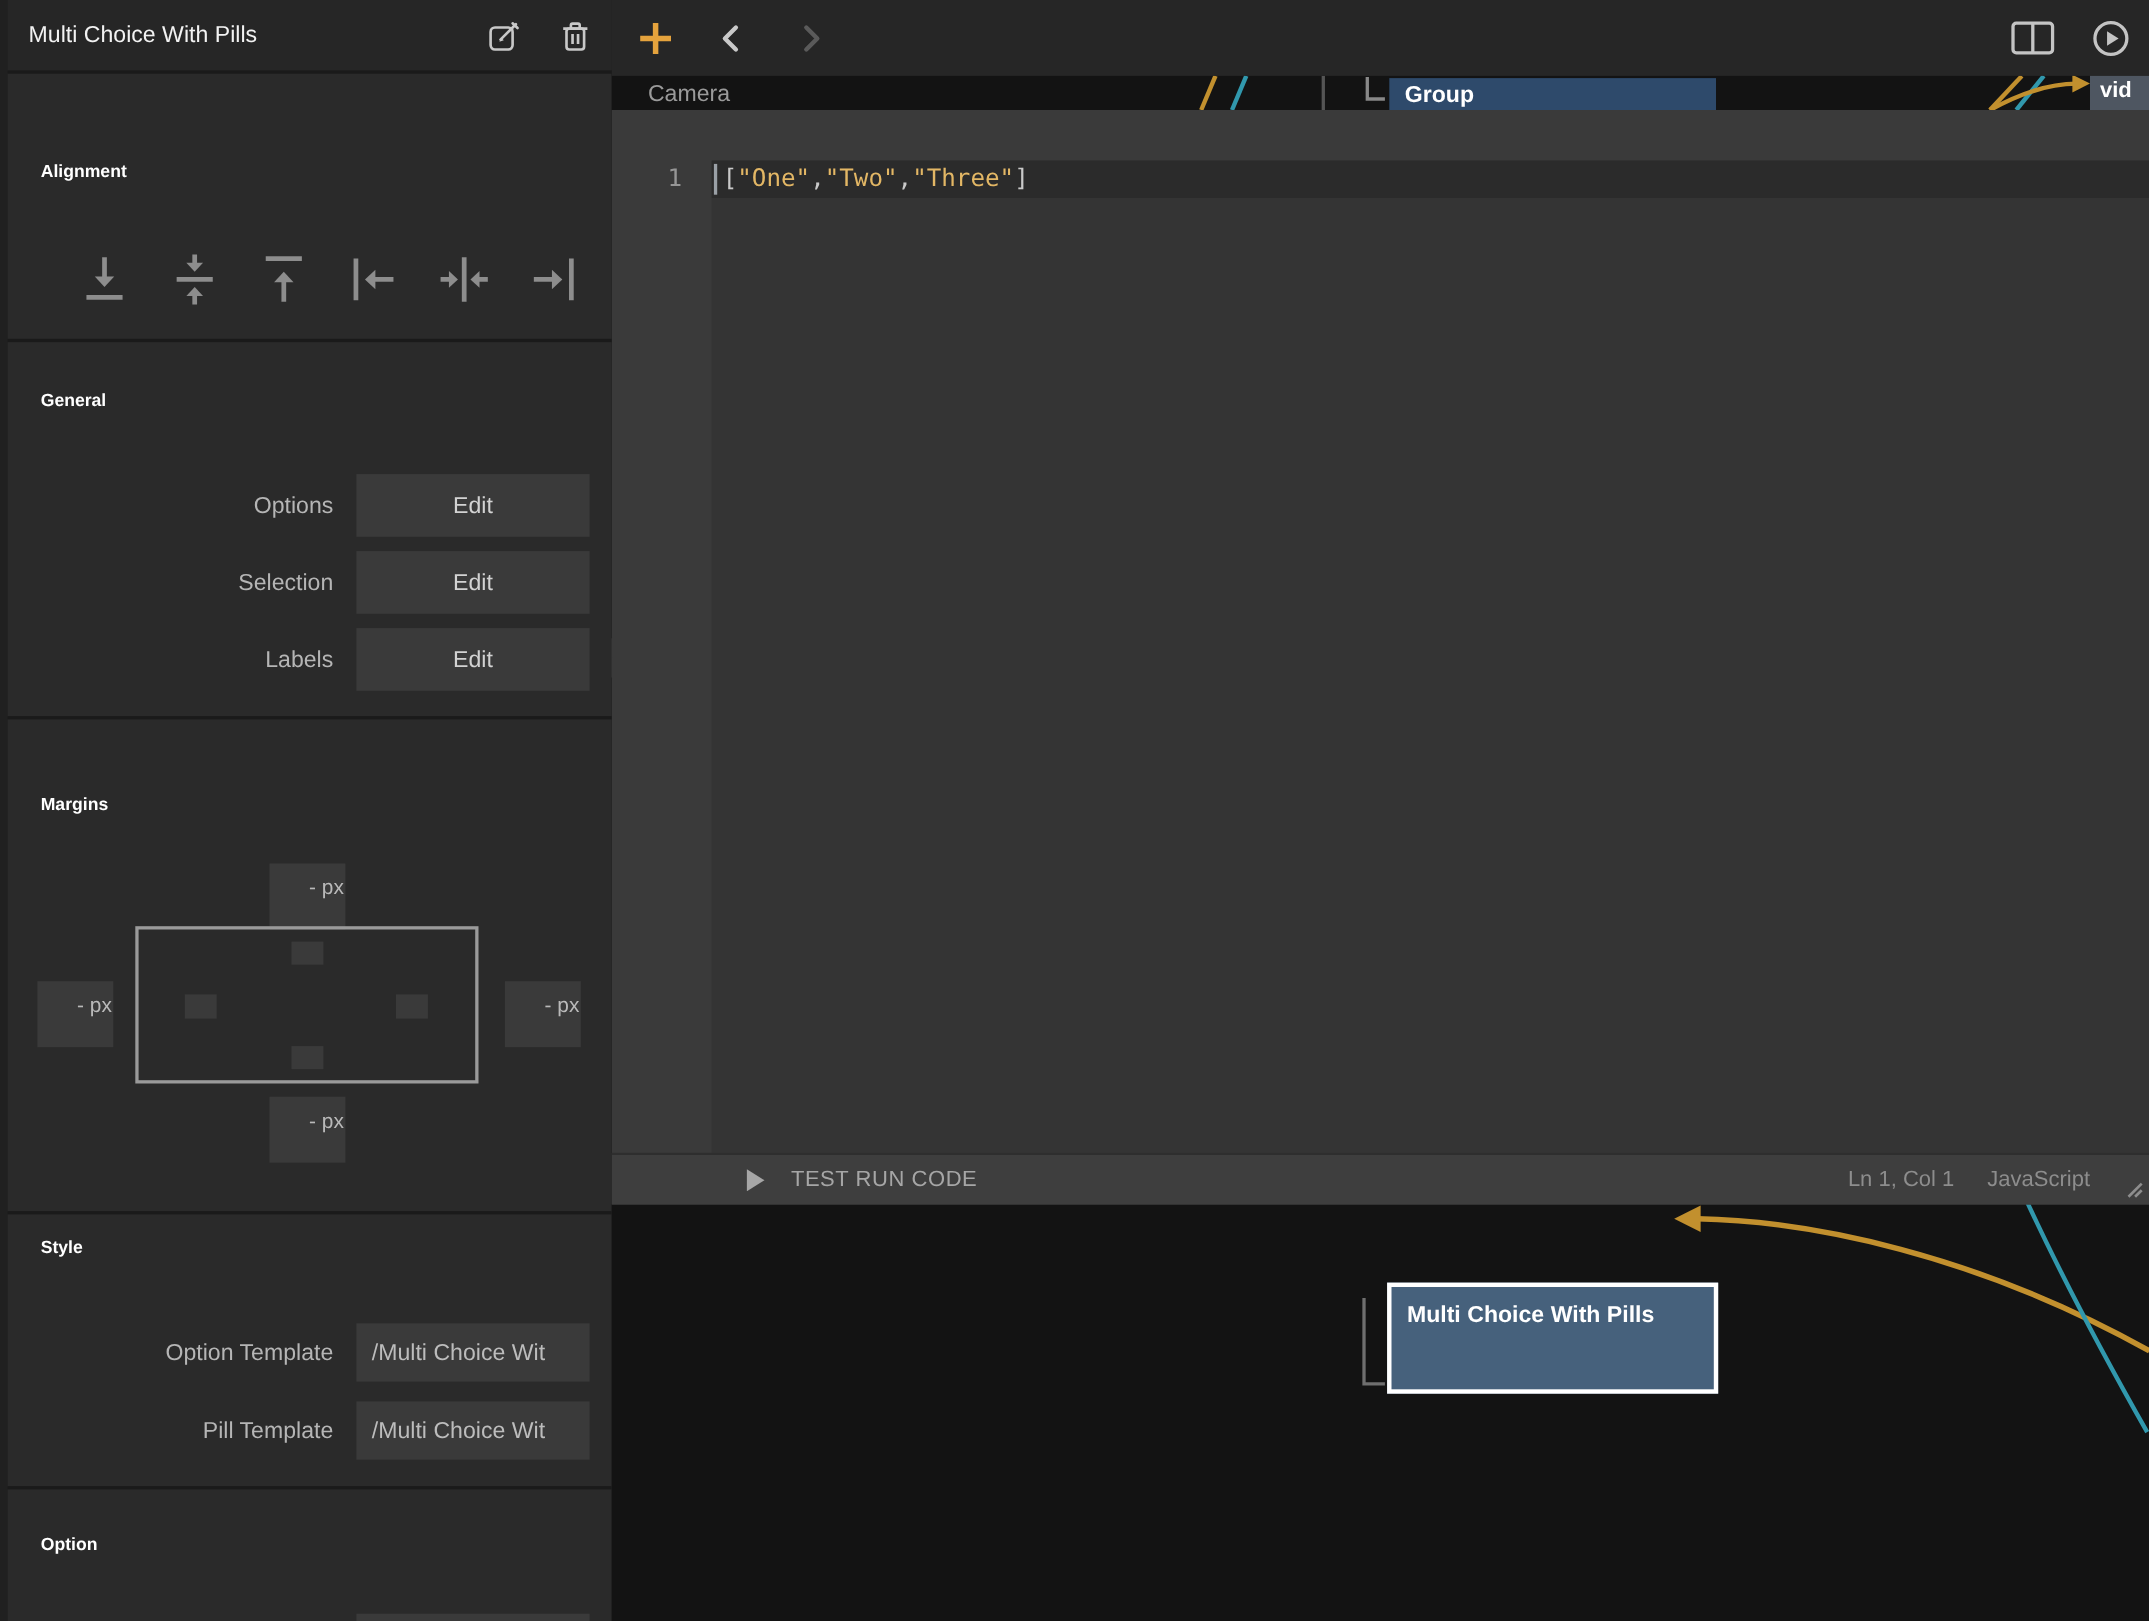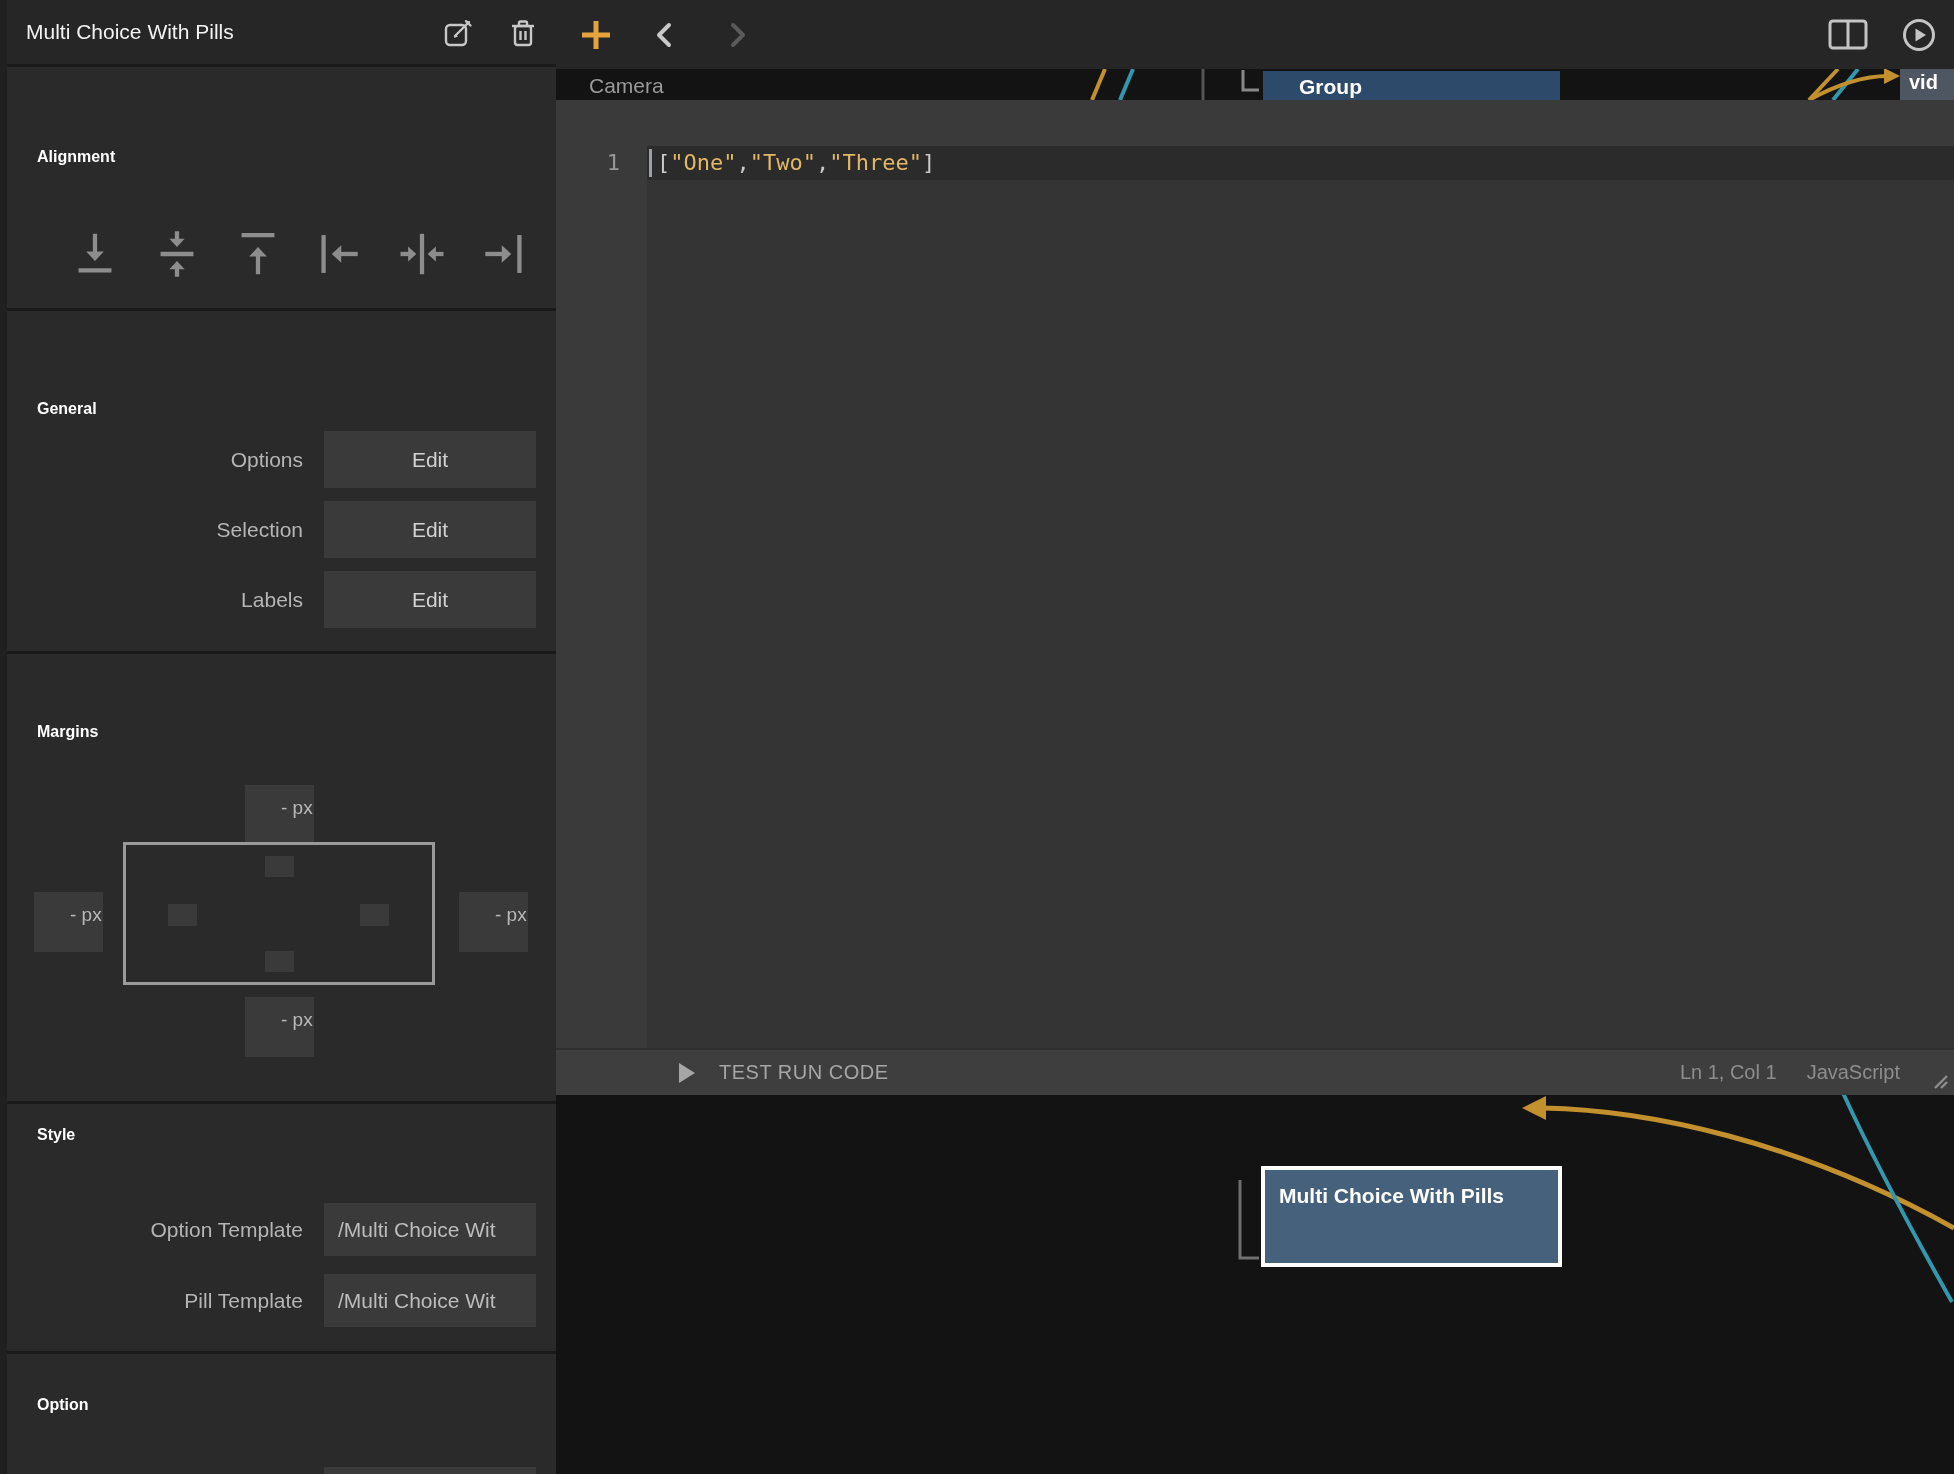--- a/index.html
+++ b/index.html
@@ -42,21 +42,21 @@
           background:#131313; }
   #toolbar { position:absolute; left:0; top:0; width:1398px; height:69px;
              background:#262626; z-index:6; }
   .tb-icon { position:absolute; cursor:pointer; }
 
   
   #graph { position:absolute; left:0; top:0; width:1398px; height:1474px; z-index:1; }
   #camera-label { position:absolute; left:33px; top:74px; color:#9a9a9a; font-size:21px; }
   .node { position:absolute; color:#ffffff; font-weight:bold; }
   #node-group { left:707px; top:71px; width:297px; height:36px; background:#2e4a6b;
-                font-size:21px; padding:4px 0 0 36px; }
+                font-size:21px; padding:4px 0 0 14px; }
   #node-vid { left:1344px; top:66px; width:54px; height:36px; background:#4e5661;
               font-size:20px; padding:5px 0 0 9px; }
   #node-opacity { left:666px; top:1075px; width:301px; height:60px;
                   background:#3d5a7a; font-weight:normal; }
   #node-opacity span { position:absolute; right:22px; top:22px; color:#f2f2f2;
                        font-size:20px; }
   #node-mcp { left:705px; top:1166px; width:301px; height:101px; background:#46617c;
               border:4px solid #ffffff; font-size:21px; line-height:28px;
               padding:12px 14px; }
 
@@ -158,21 +158,21 @@
   </div>
   <div class="align-icon" style="left:481px;">
     <svg width="44" height="48" viewBox="0 0 34 38" fill="none" stroke="#8d8d8d" stroke-width="3.4">
       <path d="M30 4 V34"></path>
       <path d="M3 19 H21"></path>
         <path d="M16 12 L23.5 19 L16 26" fill="#8d8d8d" stroke="none"></path>
     </svg>
   </div>
   <div class="divider" style="top:308px;"></div>
 
-  <div class="sec-heading" style="top:356px;margin-top:44px;">General</div>
+  <div class="sec-heading" style="top:356px;">General</div>
   <div class="row-label" style="top:431px; line-height:57px;">Options</div>
   <div class="btn" style="top:431px; height:57px; line-height:57px;">Edit</div>
   <div class="row-label" style="top:501px; line-height:57px;">Selection</div>
   <div class="btn" style="top:501px; height:57px; line-height:57px;">Edit</div>
   <div class="row-label" style="top:571px; line-height:57px;">Labels</div>
   <div class="btn" style="top:571px; height:57px; line-height:57px;">Edit</div>
   <div class="divider" style="top:651px;"></div>
 
   <div class="sec-heading" style="top:696px;margin-top:27px;">Margins</div>
   <div class="px-btn" style="left:245px; top:785px;">- px</div>

